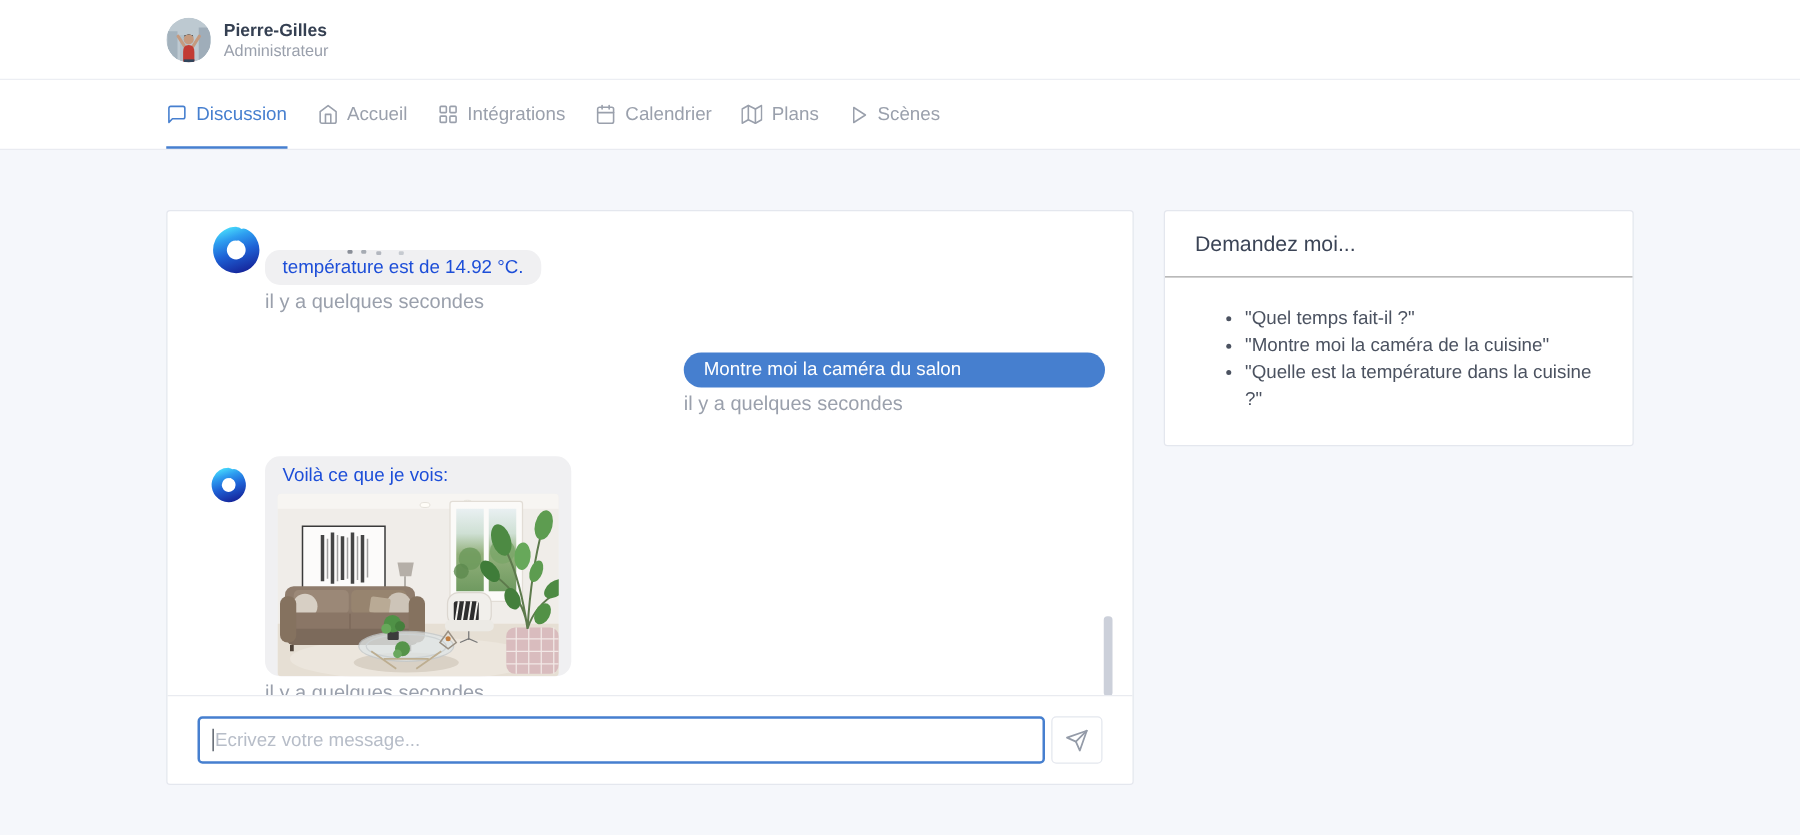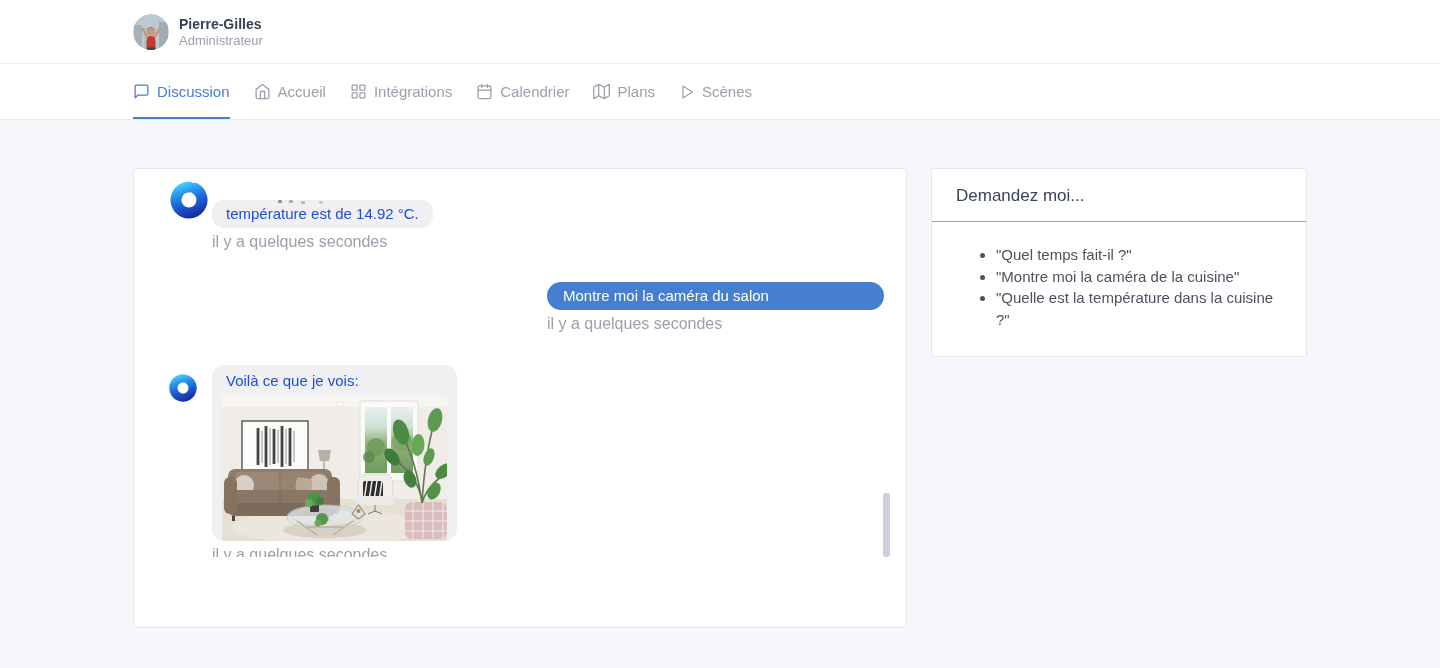--- a/index.html
+++ b/index.html
@@ -294,20 +294,32 @@
                 <ellipse cx="207" cy="62" rx="5" ry="9" fill="#5d9c50" transform="rotate(20 207 62)"></ellipse>
               </svg>
             </span>
             <div class="timestamp">il y a quelques secondes</div>
           </div>
         </div>
 
         <span class="scroll-thumb"></span>
       </div>
 
+      <div class="composer">
+        <span class="input-wrap">
+          <input class="chat-input" type="text" placeholder="Ecrivez votre message..." style="">
+          <span class="caret"></span>
+        </span>
+        <button class="send-btn">
+          <svg width="19" height="19" viewBox="0 0 24 24" fill="none" stroke="#949ba8" stroke-width="1.8" stroke-linecap="round" stroke-linejoin="round">
+            <line x1="22" y1="2" x2="11" y2="13"></line>
+            <polygon points="22 2 15 22 11 13 2 9 22 2"></polygon>
+          </svg>
+        </button>
+      </div>
     </section>
 
     <aside class="card suggest-card">
       <div class="suggest-header">
         <div class="suggest-title">Demandez moi...</div>
       </div>
       <div class="suggest-body">
         <ul>
           <li>"Quel temps fait-il ?"</li>
           <li>"Montre moi la caméra de la cuisine"</li>

